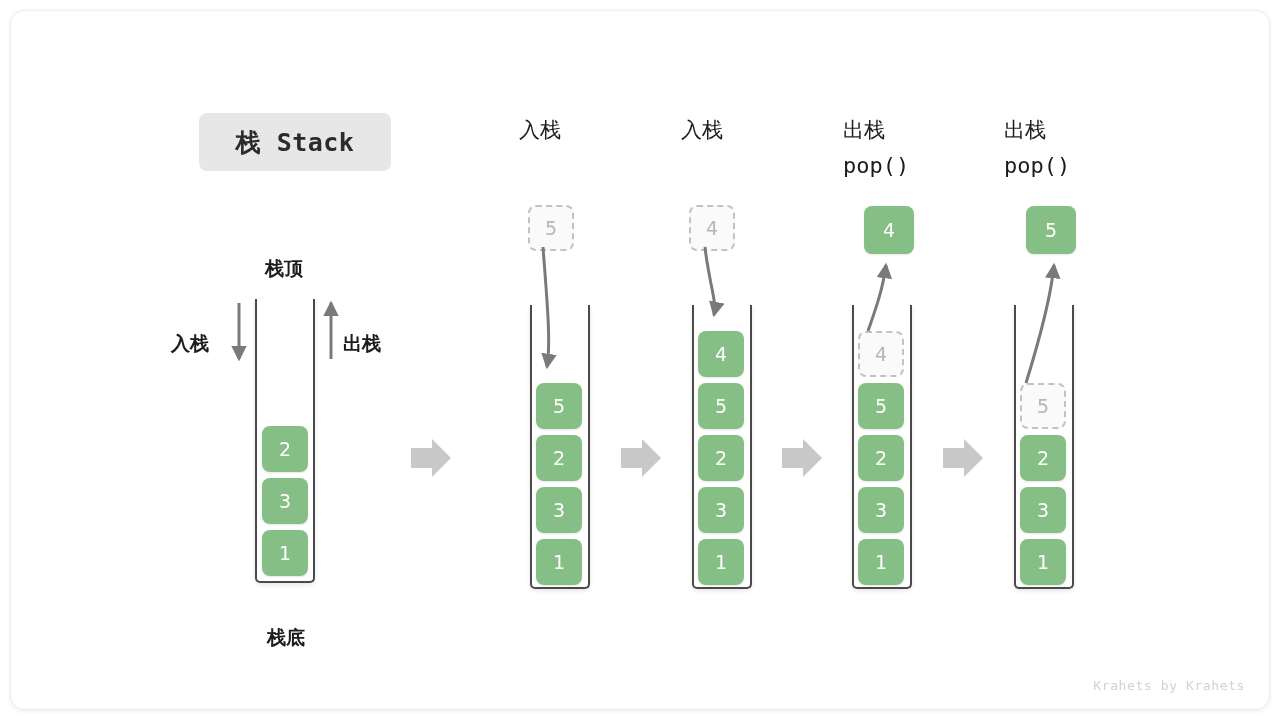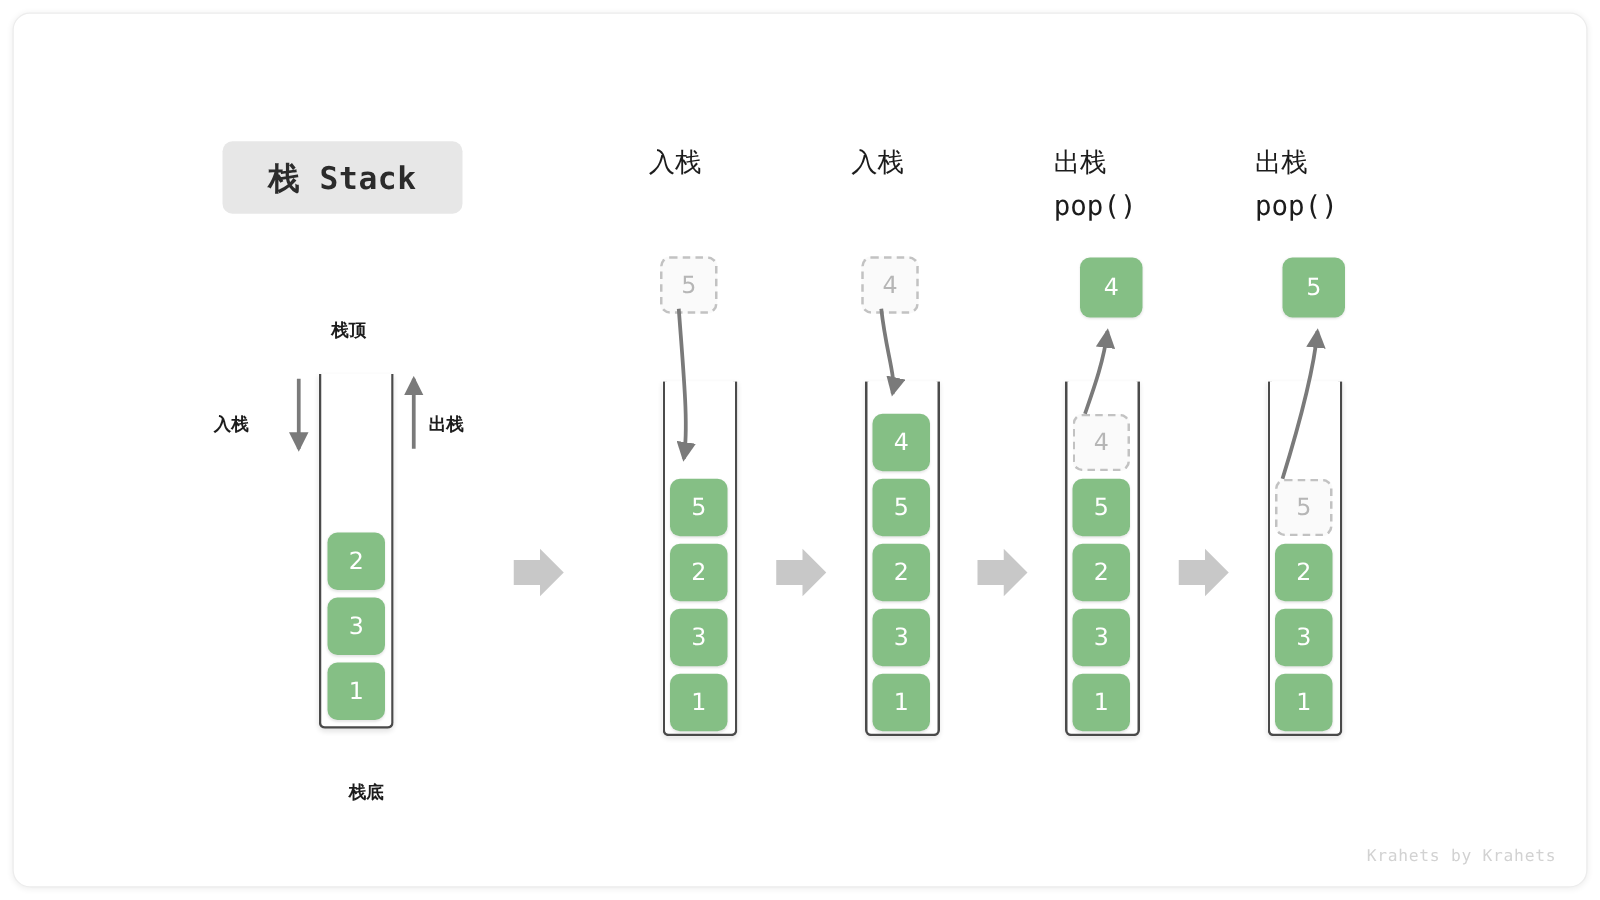--- a/index.html
+++ b/index.html
@@ -17,37 +17,37 @@
     border: 1px solid #ececec;
     border-radius: 14px;
     box-shadow: 0 1px 5px rgba(0,0,0,0.07);
     overflow: hidden;
   }
   #stage { position: absolute; left: 0; top: 0; width: 1260px; height: 700px; }
 
   
   .title-badge {
     position: absolute;
-    left: 167px; top: 102px;
+    left: 188px; top: 102px;
     width: 192px; height: 58px;
     background: #e7e7e7;
     border-radius: 8px;
     display: flex; align-items: center; justify-content: center;
     font-family: "DejaVu Sans Mono", "Liberation Mono", monospace;
     font-size: 25px; font-weight: bold;
     color: #2b2b2b;
     letter-spacing: 0.5px;
     white-space: pre;
   }
 
   
   .cn-label {
     position: absolute;
     font-family: "DejaVu Sans", "Liberation Sans", sans-serif;
-    font-size: 14px; font-weight: bold; color: #1c1c1c;
+    font-size: 19px; font-weight: bold; color: #1c1c1c;
     white-space: nowrap;
   }
 
   
   .op-head {
     position: absolute;
     width: 170px;
     text-align: left;
     white-space: nowrap;
   }
@@ -124,21 +124,21 @@
 </style>
 </head>
 <body>
 
 <div id="card">
   <div id="stage">
 
     <div class="title-badge">栈 Stack</div>
 
     <div class="cn-label" style="left:254px; top:245px;">栈顶</div>
-    <div class="cn-label" style="left:268px; top:614px;">栈底</div>
+    <div class="cn-label" style="left:256px; top:614px;">栈底</div>
     <div class="cn-label" style="left:160px; top:320px;">入栈</div>
     <div class="cn-label" style="left:332px; top:320px;">出栈</div>
 
     <div class="op-head" style="left:508px; top:104px;">
       <span class="op-cn">入栈</span>
     </div>
 
     <div class="op-head" style="left:670px; top:104px;">
       <span class="op-cn">入栈</span>
     </div>

